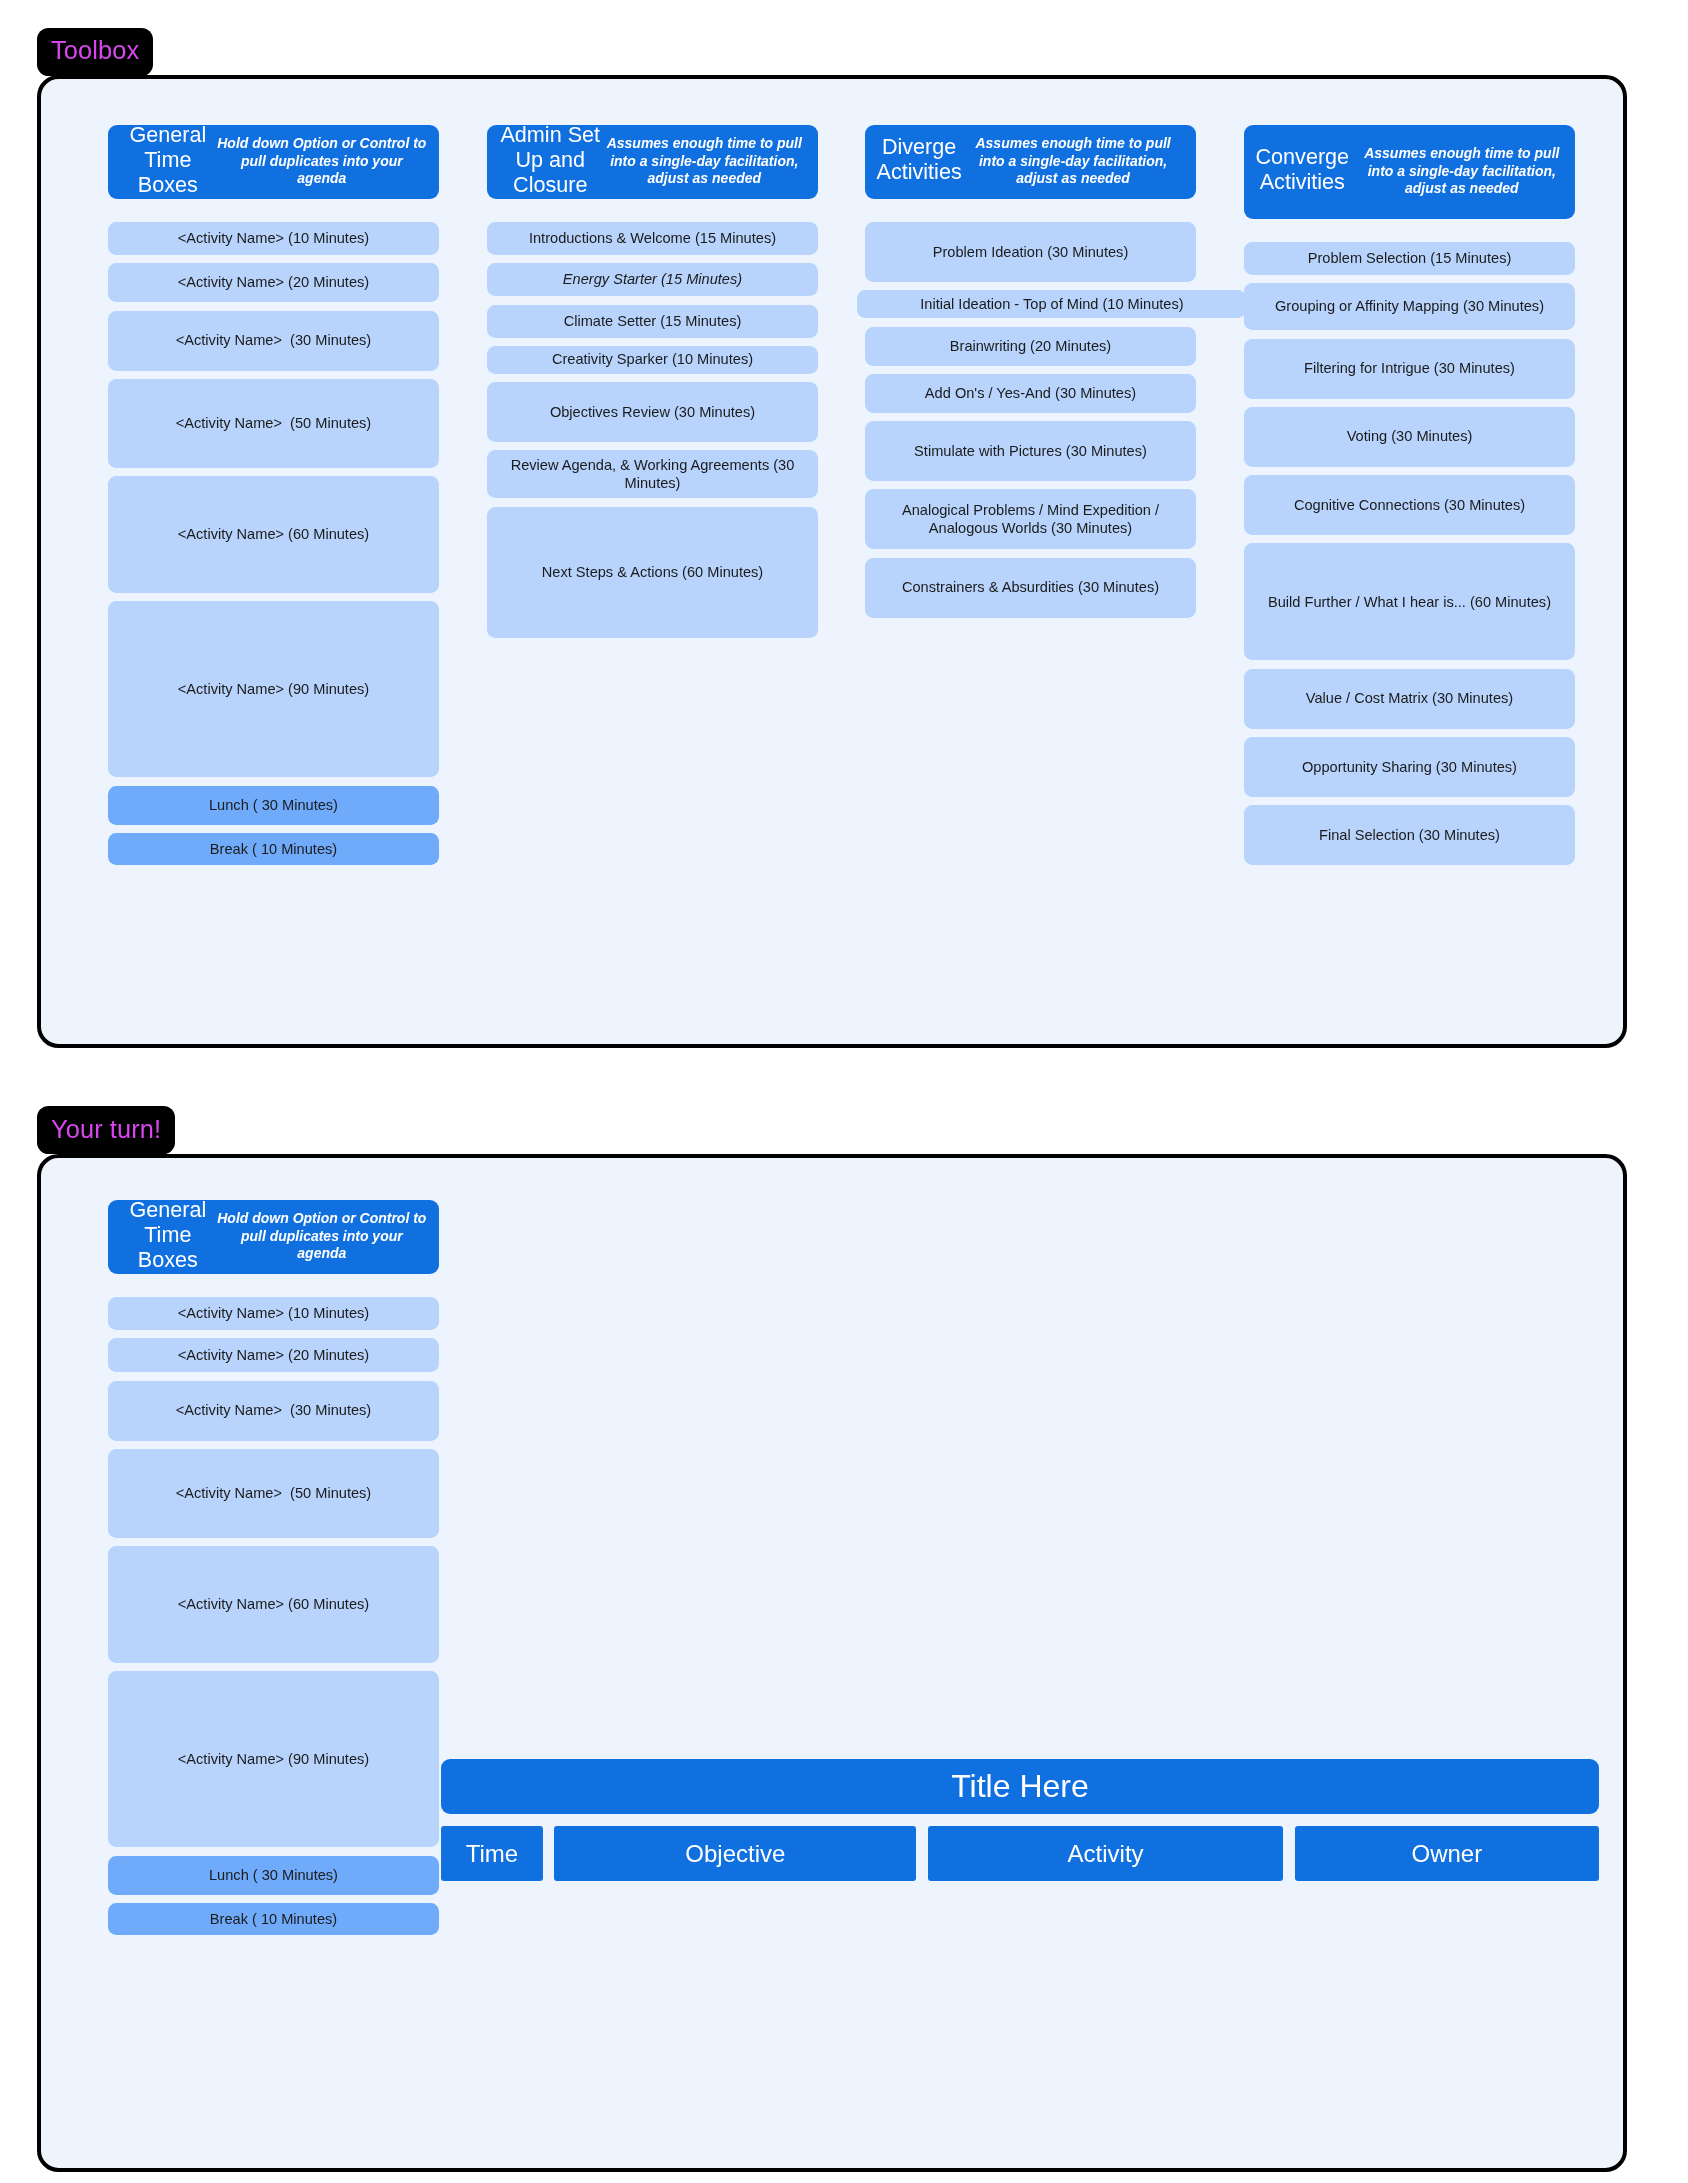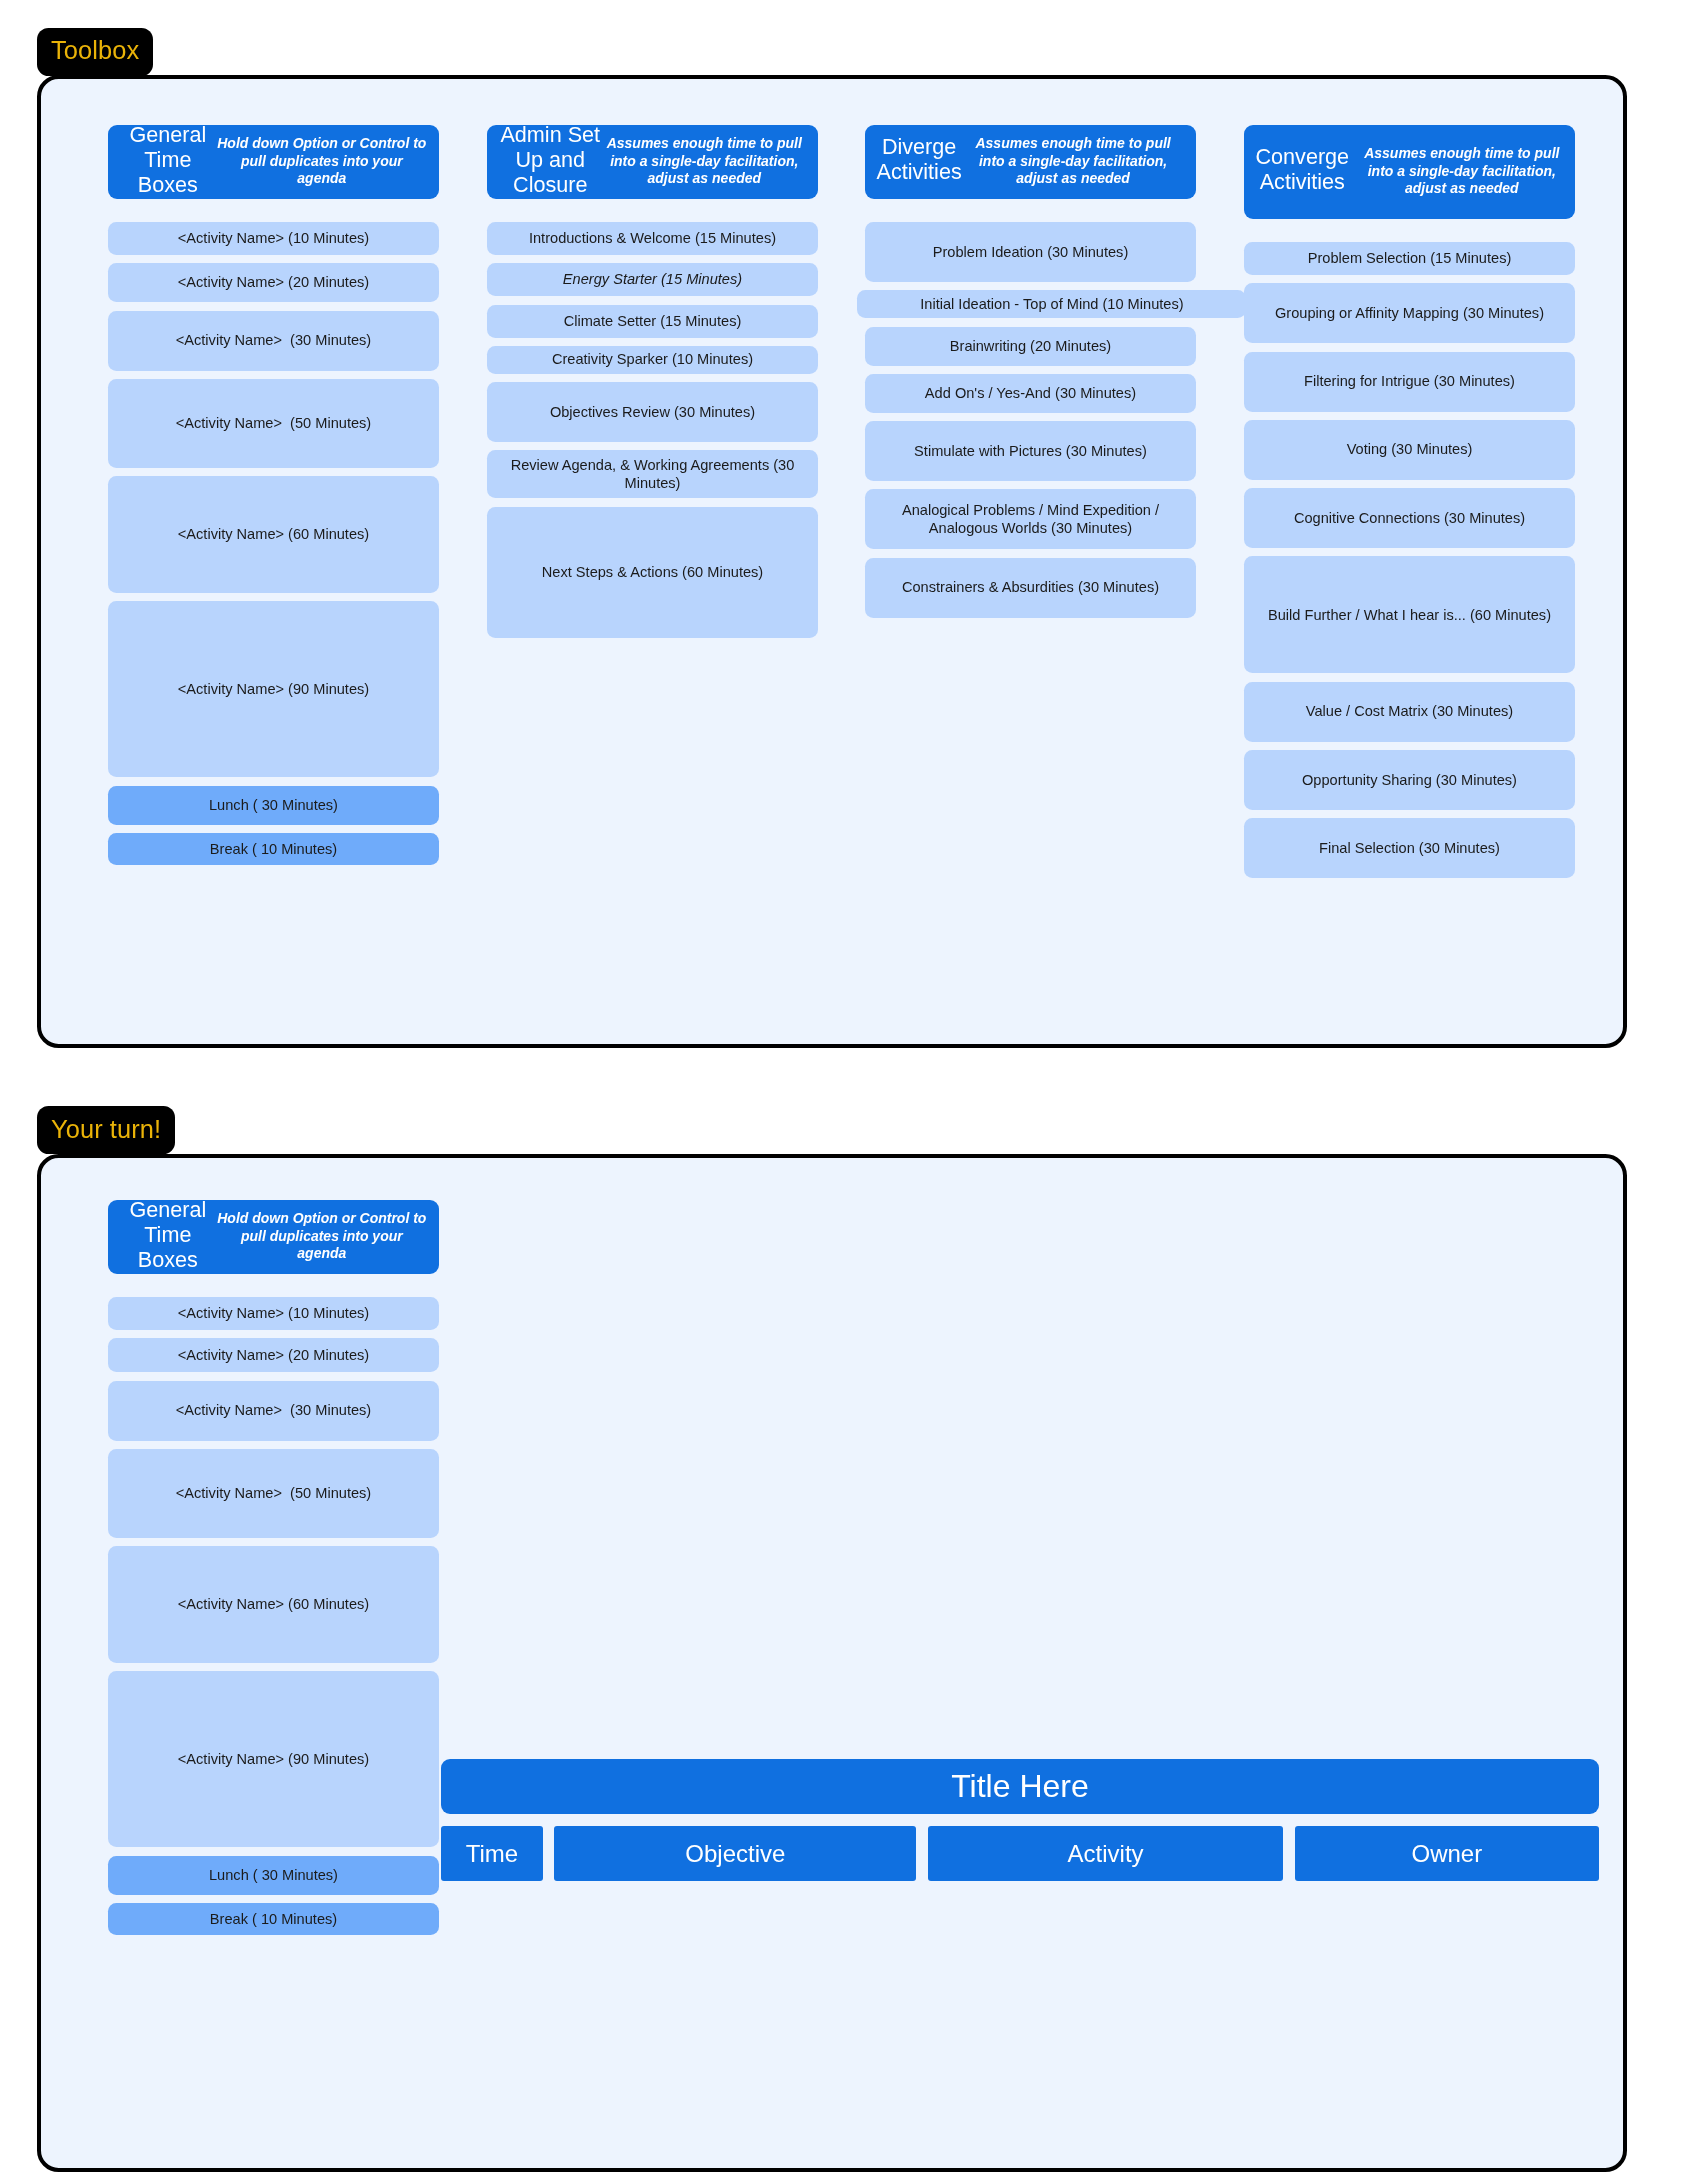--- a/index.html
+++ b/index.html
@@ -15,21 +15,21 @@
     overflow: hidden;
   }
 
   
   .section {
     position: absolute;
   }
   .section-tag {
     position: absolute;
     background: #000000;
-    color: #eab308;
+    color: #d946ef;
     border-radius: 11.5px;
     font-size: 25.4px;
     line-height: 1;
     padding: 10.2px 14px 12px 14px;
     letter-spacing: 0.1px;
     z-index: 5;
     white-space: nowrap;
   }
   .section-card {
     position: absolute;
@@ -179,21 +179,21 @@
           <div class="chip" style="height: 60px;">Constrainers &amp; Absurdities (30 Minutes)</div>
         </div>
       </div>
       <div class="column" style="left: 1207px; width: 331px; top: 50px;">
         <div class="col-header" style="height: 94px; gap: 11px;">
           <div class="ch-title">Converge Activities</div>
           <div class="ch-sub">Assumes enough time to pull into a single-day facilitation, adjust as needed</div>
         </div>
         <div style="margin-top: 23px;">
           <div class="chip" style="height: 33px;">Problem Selection (15 Minutes)</div>
-          <div class="chip" style="height: 60px;">Grouping or Affinity Mapping (30 Minutes)</div>
+          <div class="chip" style="height: 47px;">Grouping or Affinity Mapping (30 Minutes)</div>
           <div class="chip" style="height: 60px;">Filtering for Intrigue (30 Minutes)</div>
           <div class="chip" style="height: 60px;">Voting (30 Minutes)</div>
           <div class="chip" style="height: 60px;">Cognitive Connections (30 Minutes)</div>
           <div class="chip" style="height: 117px;">Build Further / What I hear is... (60 Minutes)</div>
           <div class="chip" style="height: 60px;">Value / Cost Matrix (30 Minutes)</div>
           <div class="chip" style="height: 60px;">Opportunity Sharing (30 Minutes)</div>
           <div class="chip" style="height: 60px;">Final Selection (30 Minutes)</div>
         </div>
       </div>
     </div>

